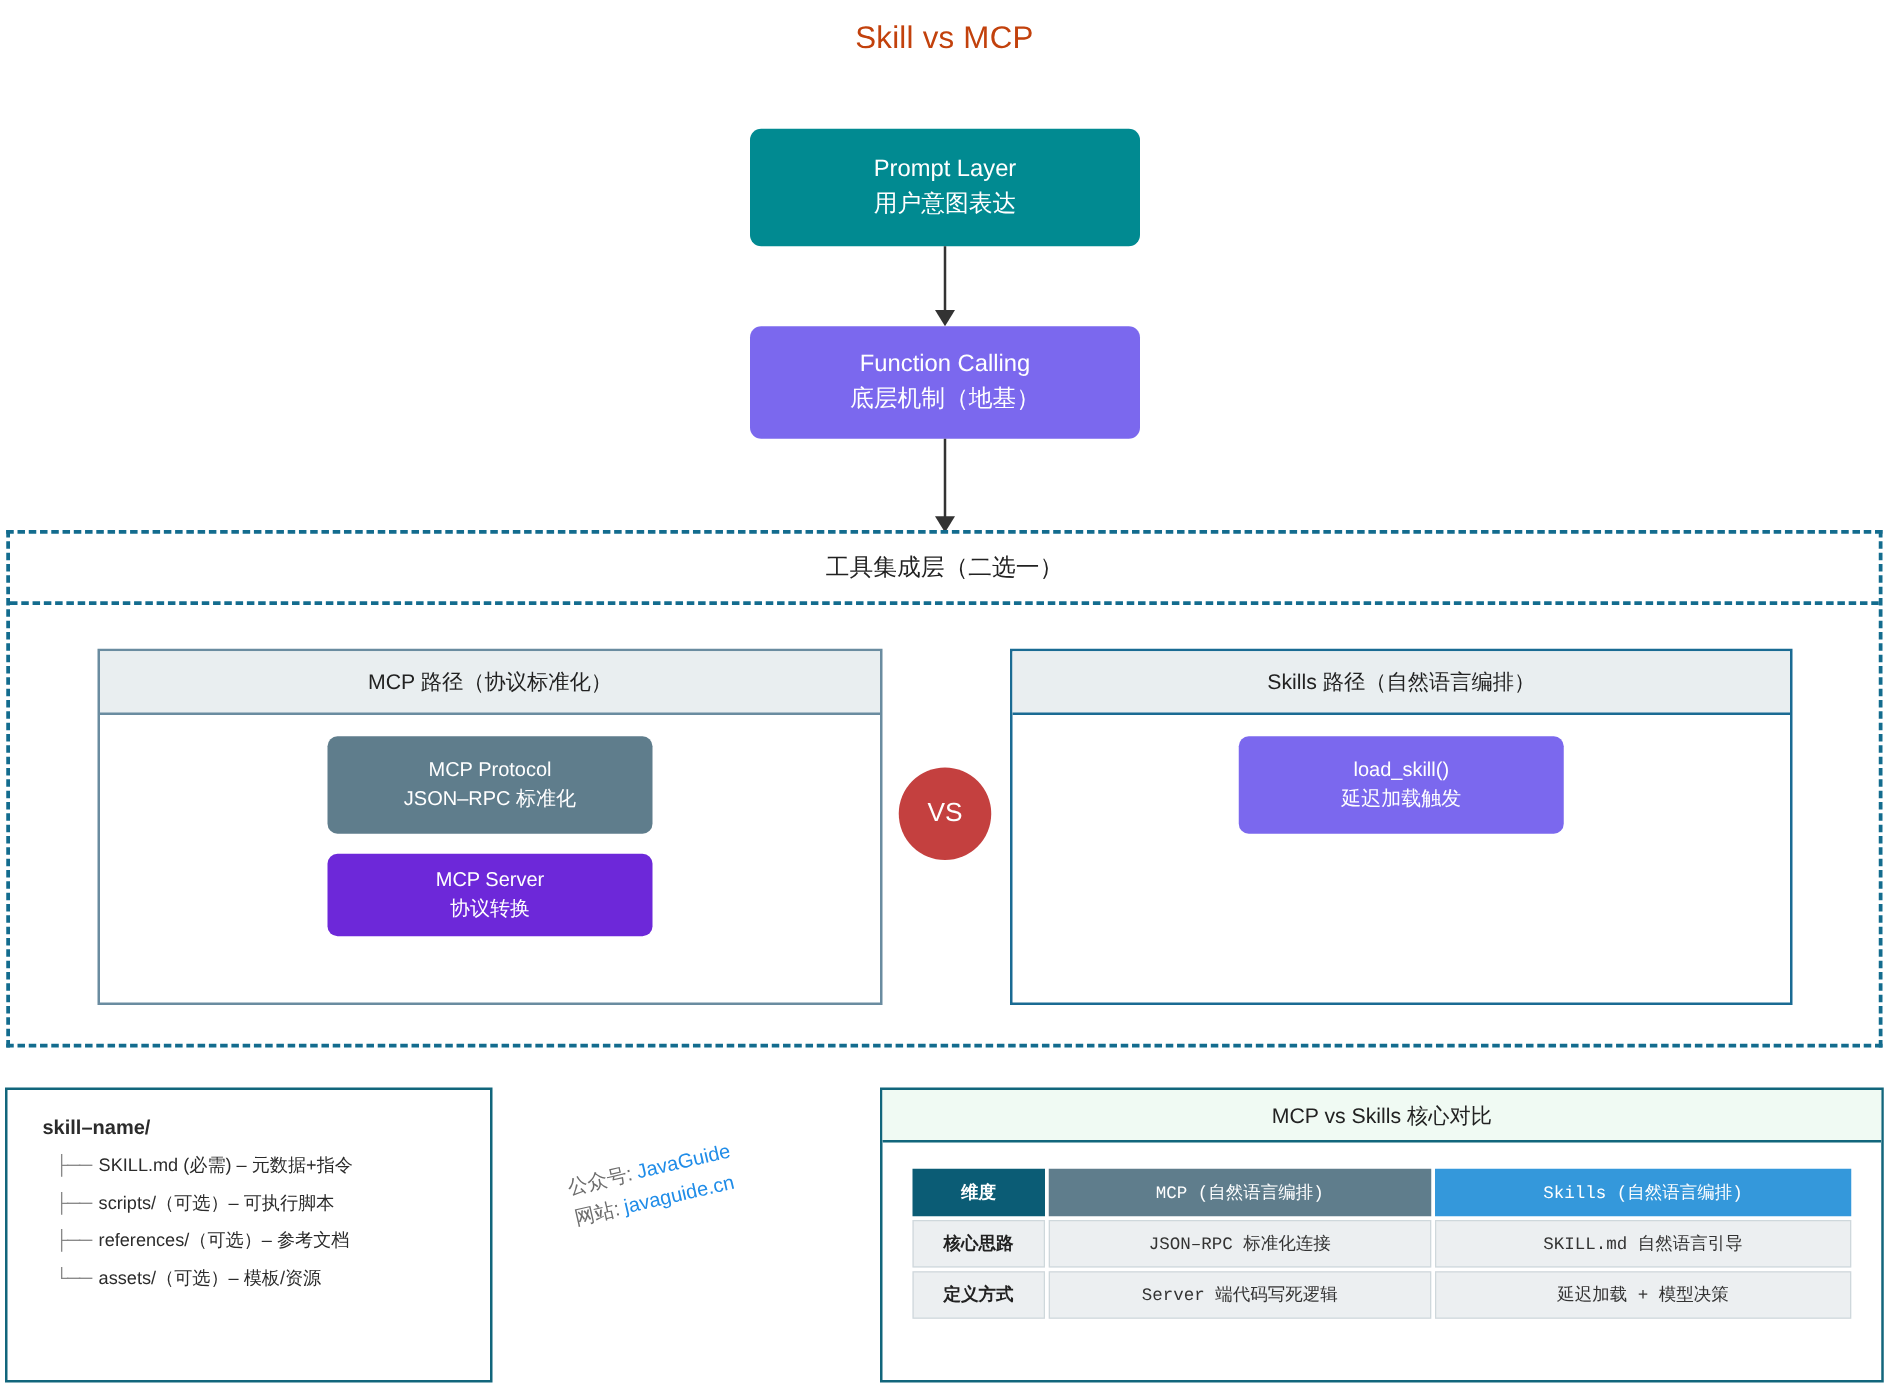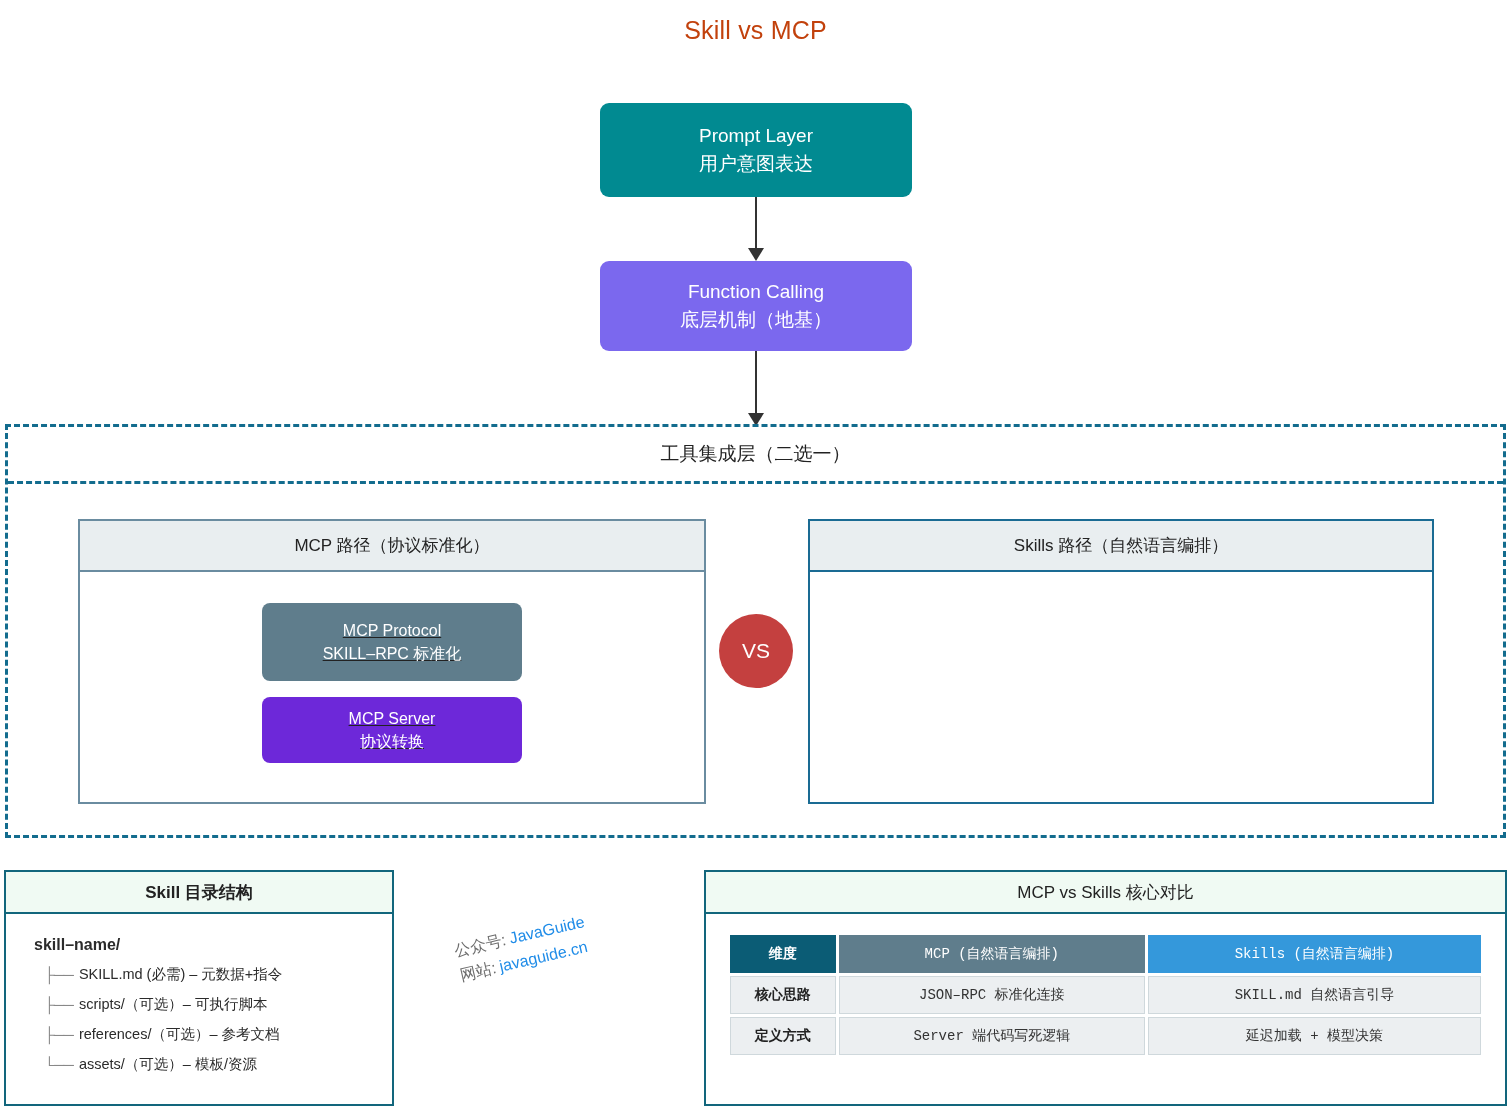--- a/index.html
+++ b/index.html
@@ -96,23 +96,22 @@
     display: flex; align-items: center; justify-content: center;
     font-size: 17px;
     color: #222;
   }
   .path-panel > .panel-body {
     height: calc(100% - 51px);
     display: flex;
     flex-direction: column;
     align-items: center;
     justify-content: flex-start;
-    padding-top: 31px;
+    padding-top: 17px;
     gap: 16px;
-    text-decoration: underline;
   }
   #mcp-path   { left: 78px;  top: 519px; width: 628px; height: 285px; }
   #skills-path{ left: 808px; top: 519px; width: 626px; height: 285px;
                 border-color: #1A6B93; }
   #skills-path > .panel-head { border-bottom-color: #1A6B93; }
 
   .inner-card {
     width: 260px;
     border-radius: 8px;
     color: #fff;
@@ -249,39 +248,42 @@
 
 <div id="integration-layer">
   <div id="integration-layer-title">工具集成层（二选一）</div>
 </div>
 
 <div class="path-panel" id="mcp-path">
   <div class="panel-head">MCP 路径（协议标准化）</div>
   <div class="panel-body">
     <div class="inner-card" id="mcp-protocol-card">
       <div>MCP Protocol</div>
-      <div>SKILL–RPC 标准化</div>
+      <div>JSON–RPC 标准化</div>
     </div>
     <div class="inner-card" id="mcp-server-card">
       <div>MCP Server</div>
       <div>协议转换</div>
     </div>
   </div>
 </div>
 
 <div id="vs-badge">VS</div>
 
 <div class="path-panel" id="skills-path">
   <div class="panel-head">Skills 路径（自然语言编排）</div>
   <div class="panel-body">
+    <div class="inner-card" id="load-skill-card">
+      <div>load_skill()</div>
+      <div>延迟加载触发</div>
+    </div>
   </div>
 </div>
 
 <div class="bottom-card" id="skill-dir-card">
-  <div class="card-head">Skill 目录结构</div>
   <div id="skill-tree">
     <div class="root">skill–name/</div>
     <div class="tree-row">
       <span class="branch">├──</span>
       <span>SKILL.md (必需) – 元数据+指令</span>
     </div>
     <div class="tree-row">
       <span class="branch">├──</span>
       <span>scripts/（可选）– 可执行脚本</span>
     </div>

